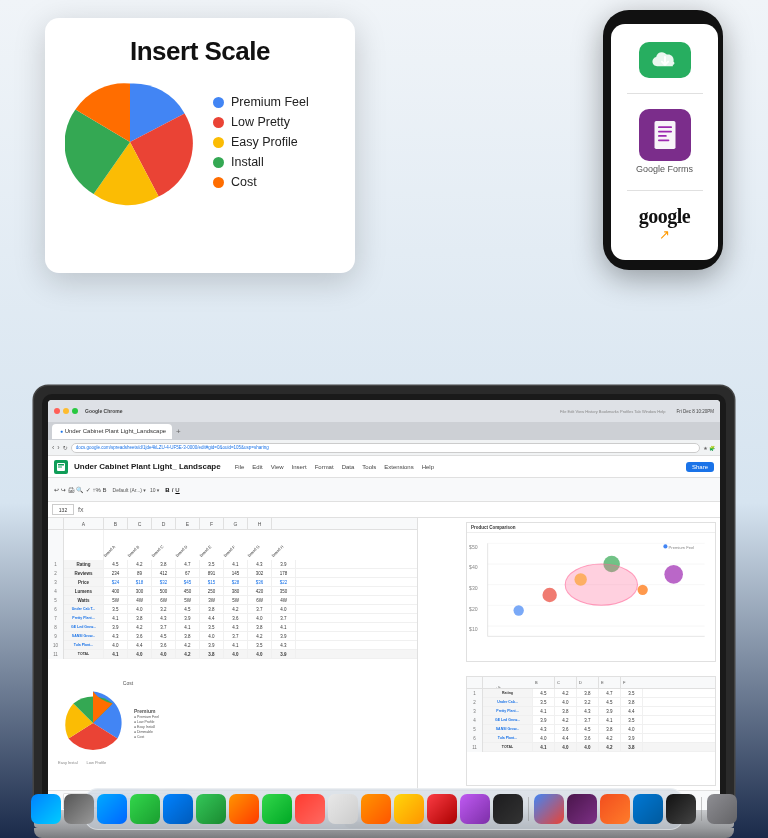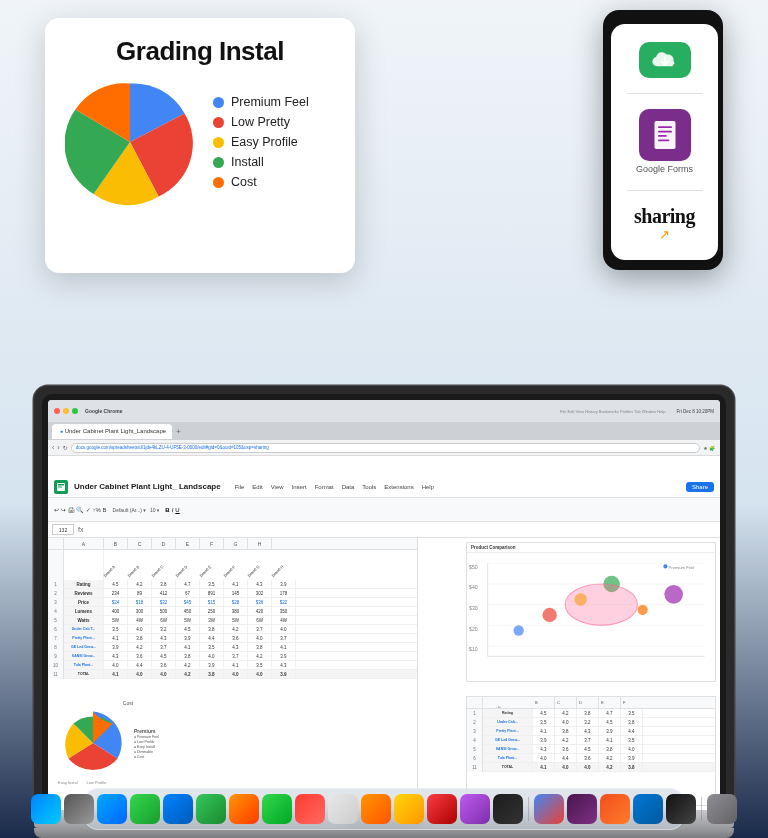--- a/index.html
+++ b/index.html
@@ -81,21 +81,21 @@
     }
 
     
     .phone {
       position: absolute;
       top: 10px;
       right: 45px;
       width: 120px;
       height: 260px;
       background: #111;
-      border-radius: 16px;
+      border-radius: 26px;
       box-shadow: 0 8px 30px rgba(0,0,0,0.35);
       display: flex;
       flex-direction: column;
       align-items: flex-start;
       padding: 14px 5px 10px 8px;
       gap: 8px;
     }
 
     .phone-screen {
       width: 100%;
@@ -262,21 +262,20 @@
       overflow: hidden;
     }
 
     
     .spreadsheet {
       height: calc(410px - 22px - 18px - 16px);
       background: #fff;
       display: flex;
       flex-direction: column;
       overflow: hidden;
-      margin-top: 20px;
     }
 
     .sheets-toolbar {
       background: #f8f9fa;
       height: 24px;
       border-bottom: 1px solid #e0e0e0;
       display: flex;
       align-items: center;
       padding: 0 6px;
       gap: 2px;
@@ -548,21 +547,21 @@
     .table-rows-area {
       overflow: hidden;
     }
   </style>
 </head>
 <body>
 
 <div class="scene">
 
   <div class="grading-card">
-    <div class="grading-title">Grading Instal</div>
+    <div class="grading-title">Insert Scale</div>
     <div class="grading-content">
 
       <svg class="pie-chart" viewBox="0 0 100 100">
 
         <path d="M50,50 L50,5 A45,45 0 0,1 92,28 Z" fill="#4285f4"></path>
 
         <path d="M50,50 L92,28 A45,45 0 0,1 72,92 Z" fill="#ea4335"></path>
 
         <path d="M50,50 L72,92 A45,45 0 0,1 22,90 Z" fill="#fbbc04"></path>
 
@@ -617,21 +616,21 @@
             <rect x="8" y="13" width="16" height="2" rx="1" fill="#9c27b0"></rect>
             <rect x="8" y="18" width="10" height="2" rx="1" fill="#9c27b0"></rect>
             <rect x="8" y="23" width="13" height="2" rx="1" fill="#9c27b0"></rect>
           </svg>
         </div>
         <span class="app-label">Google Forms</span>
       </div>
       <div class="divider-phone"></div>
 
       <div class="phone-app">
-        <div class="amazon-logo">sharing</div>
+        <div class="amazon-logo">google</div>
         <div class="amazon-arrow">↗</div>
       </div>
     </div>
   </div>
 
   <div class="laptop">
     <div class="laptop-screen-outer">
       <div class="laptop-bezel">
         <div class="laptop-screen">
 

